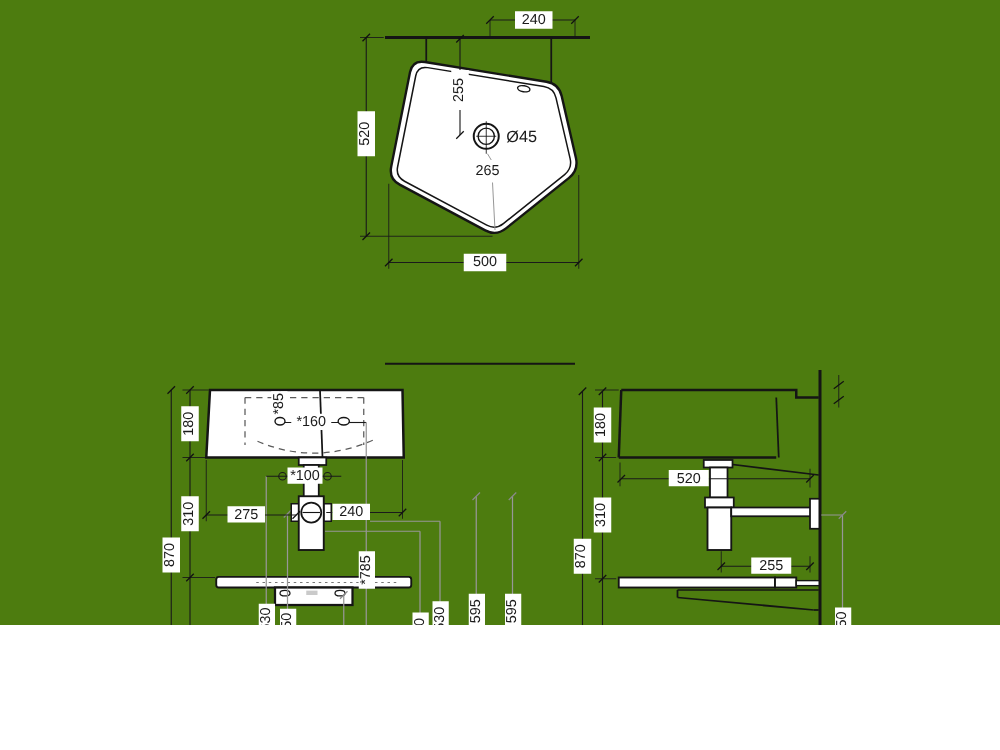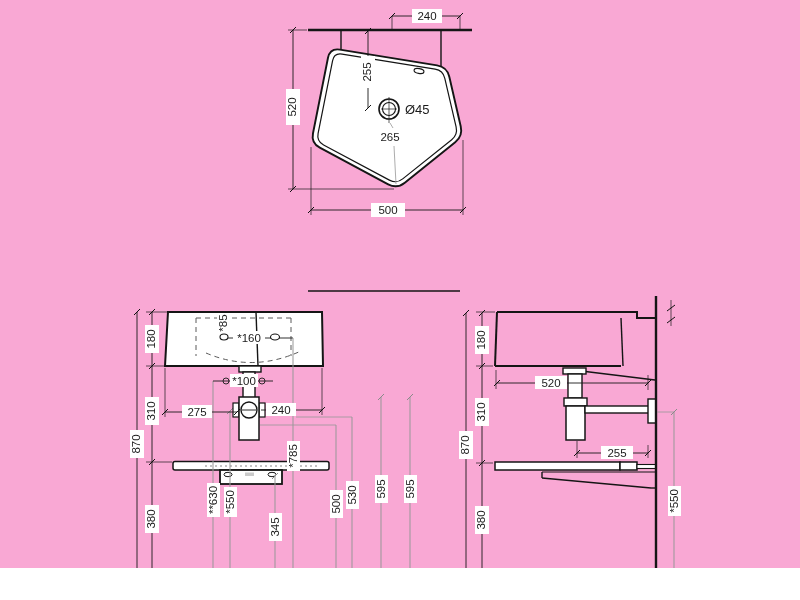--- a/index.html
+++ b/index.html
@@ -1,16 +1,16 @@
 <!DOCTYPE html>
 <html><head>
 <meta charset="utf-8">
 <style>
   html,body{margin:0;padding:0;background:#fff;}
-  .stage{position:relative;width:800px;height:568px;background:#f9a8d4;overflow:hidden;}
+  .stage{position:relative;width:800px;height:500px;background:#4d7c0f;overflow:hidden;}
   svg{position:absolute;left:0;top:0;}
   .o  {stroke:#151515;fill:none;}
   .of {stroke:#151515;fill:#ffffff;}
   .d  {stroke:#1a1a1a;stroke-width:.9;fill:none;}
   .x  {stroke:#1a1a1a;stroke-width:.7;fill:none;}
   .r  {stroke:#979797;stroke-width:1;fill:none;}
   .rc {stroke:#979797;stroke-width:.8;fill:none;}
   .tk {stroke:#111;stroke-width:1;}
   .tkg{stroke:#8a8a8a;stroke-width:1;}
   .dsh{stroke:#5a5a5a;stroke-width:1;stroke-dasharray:5 4;fill:none;}

